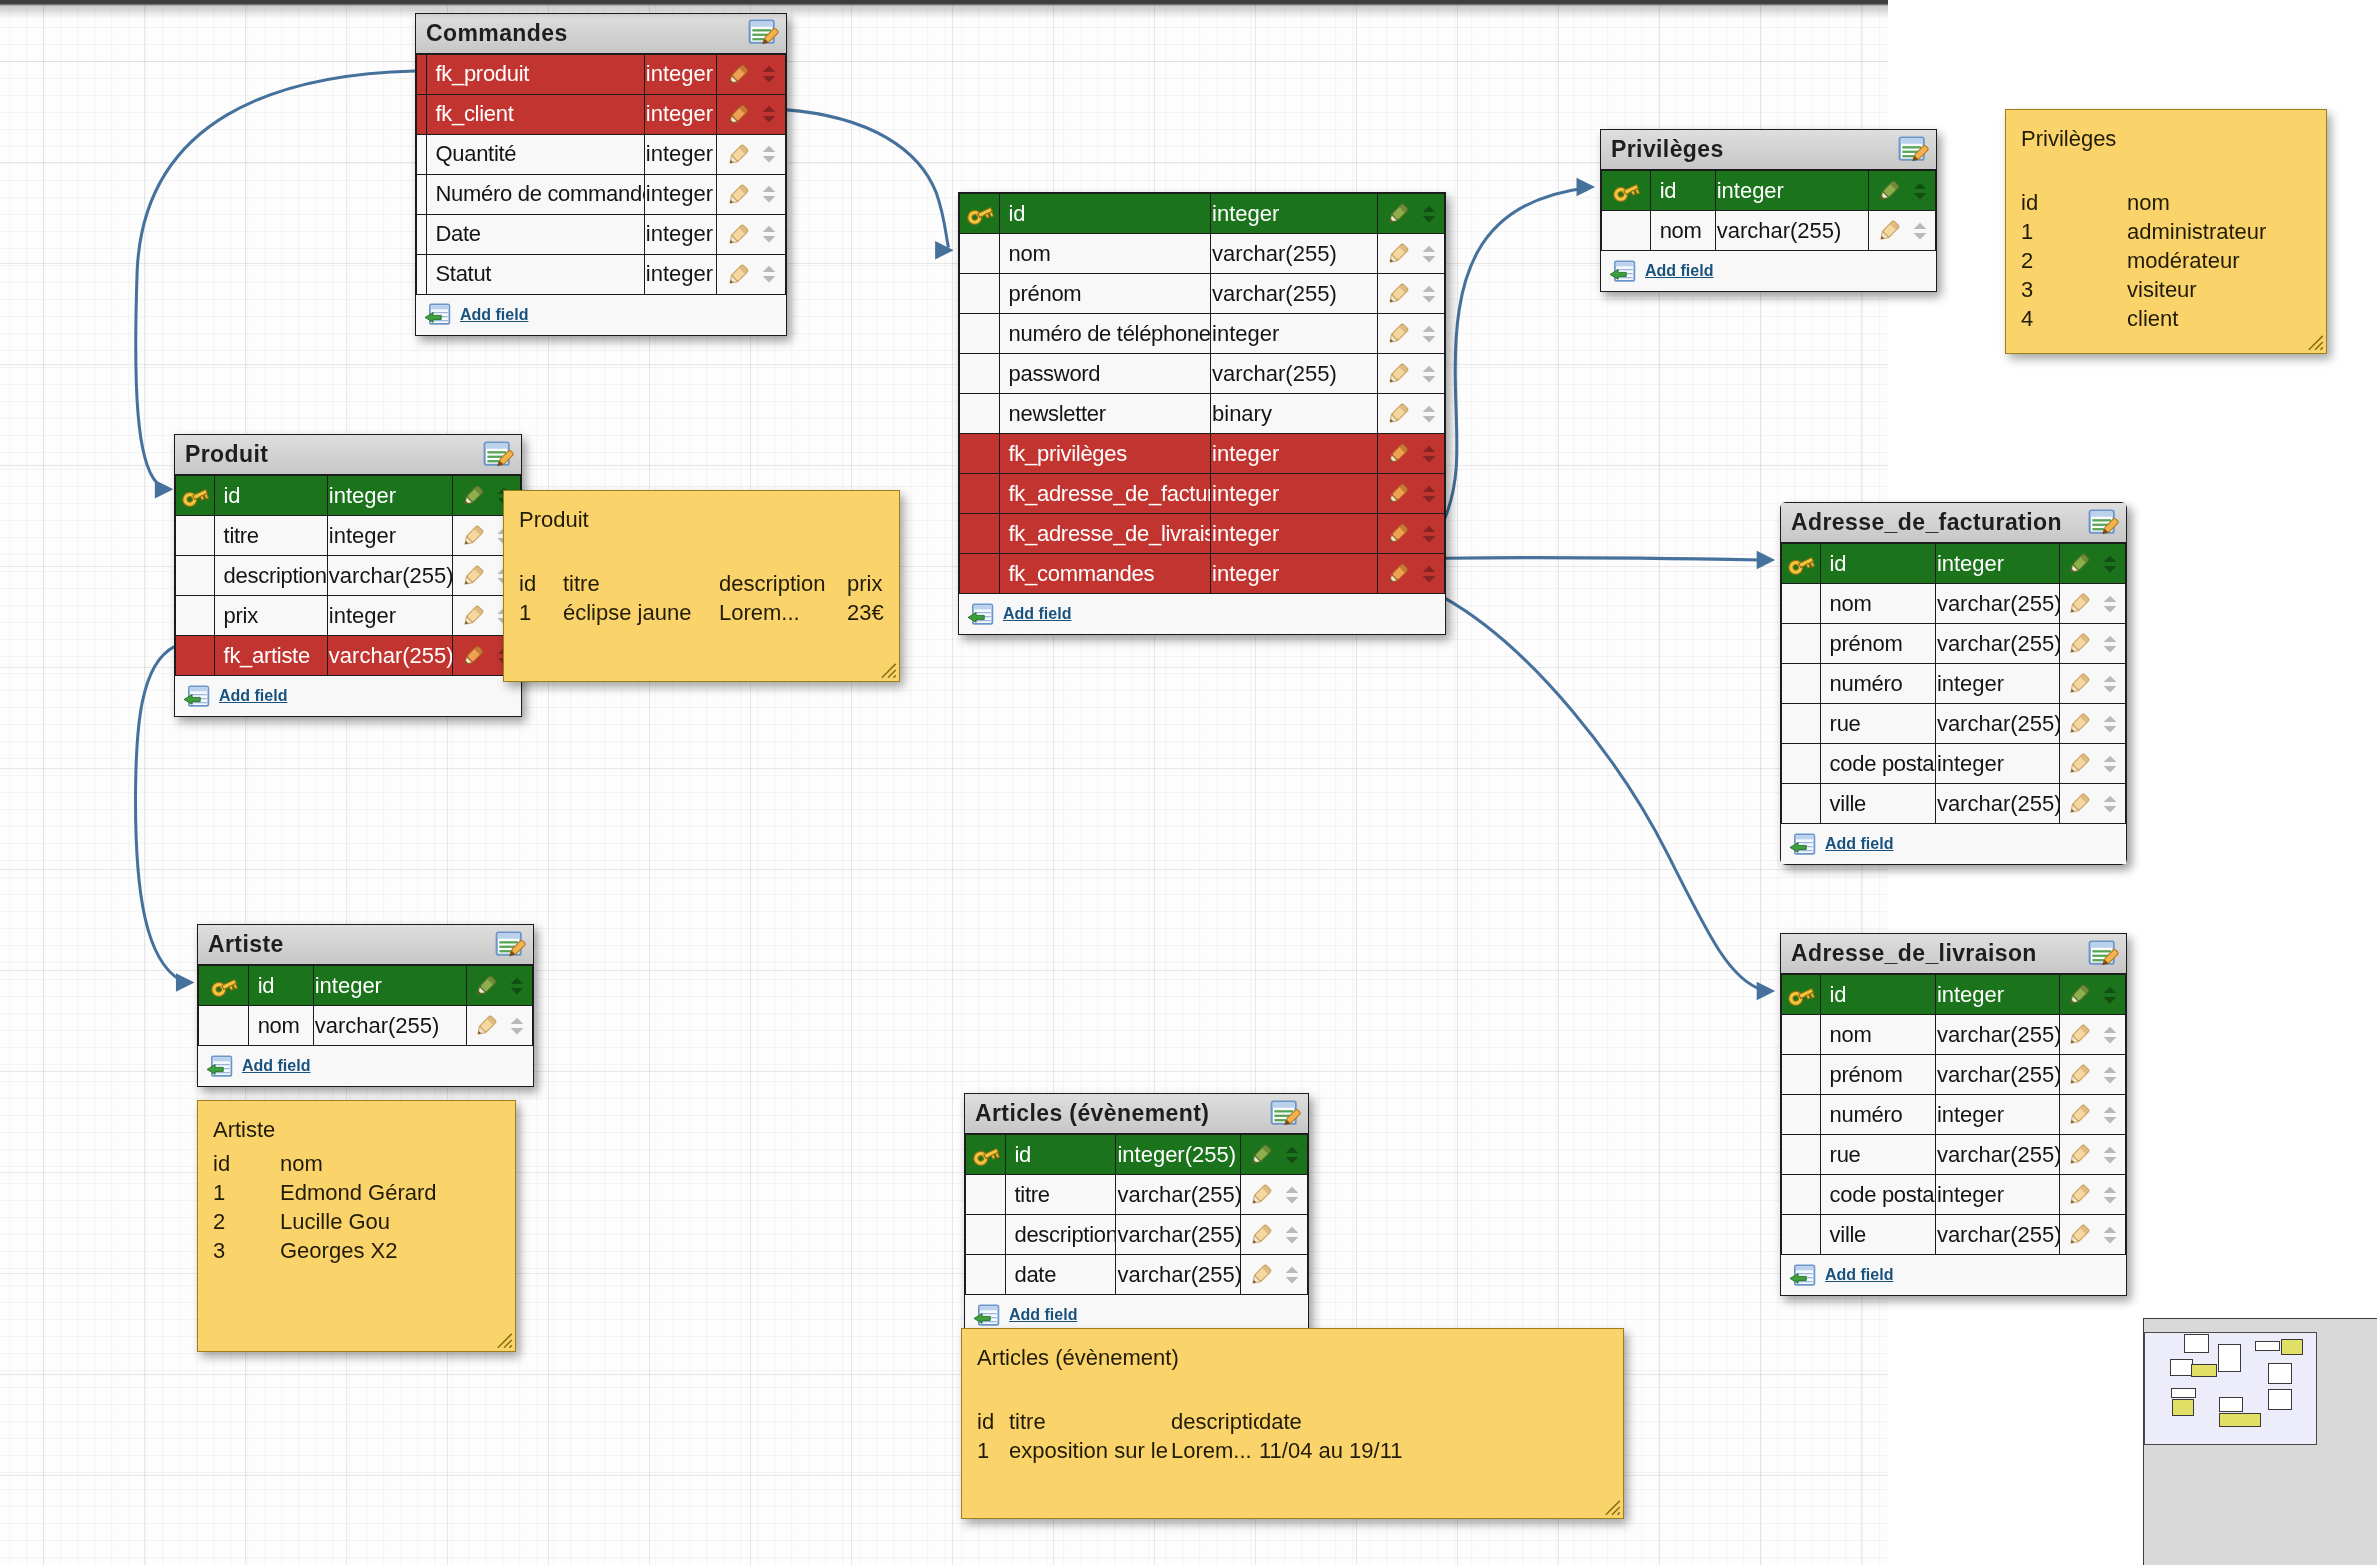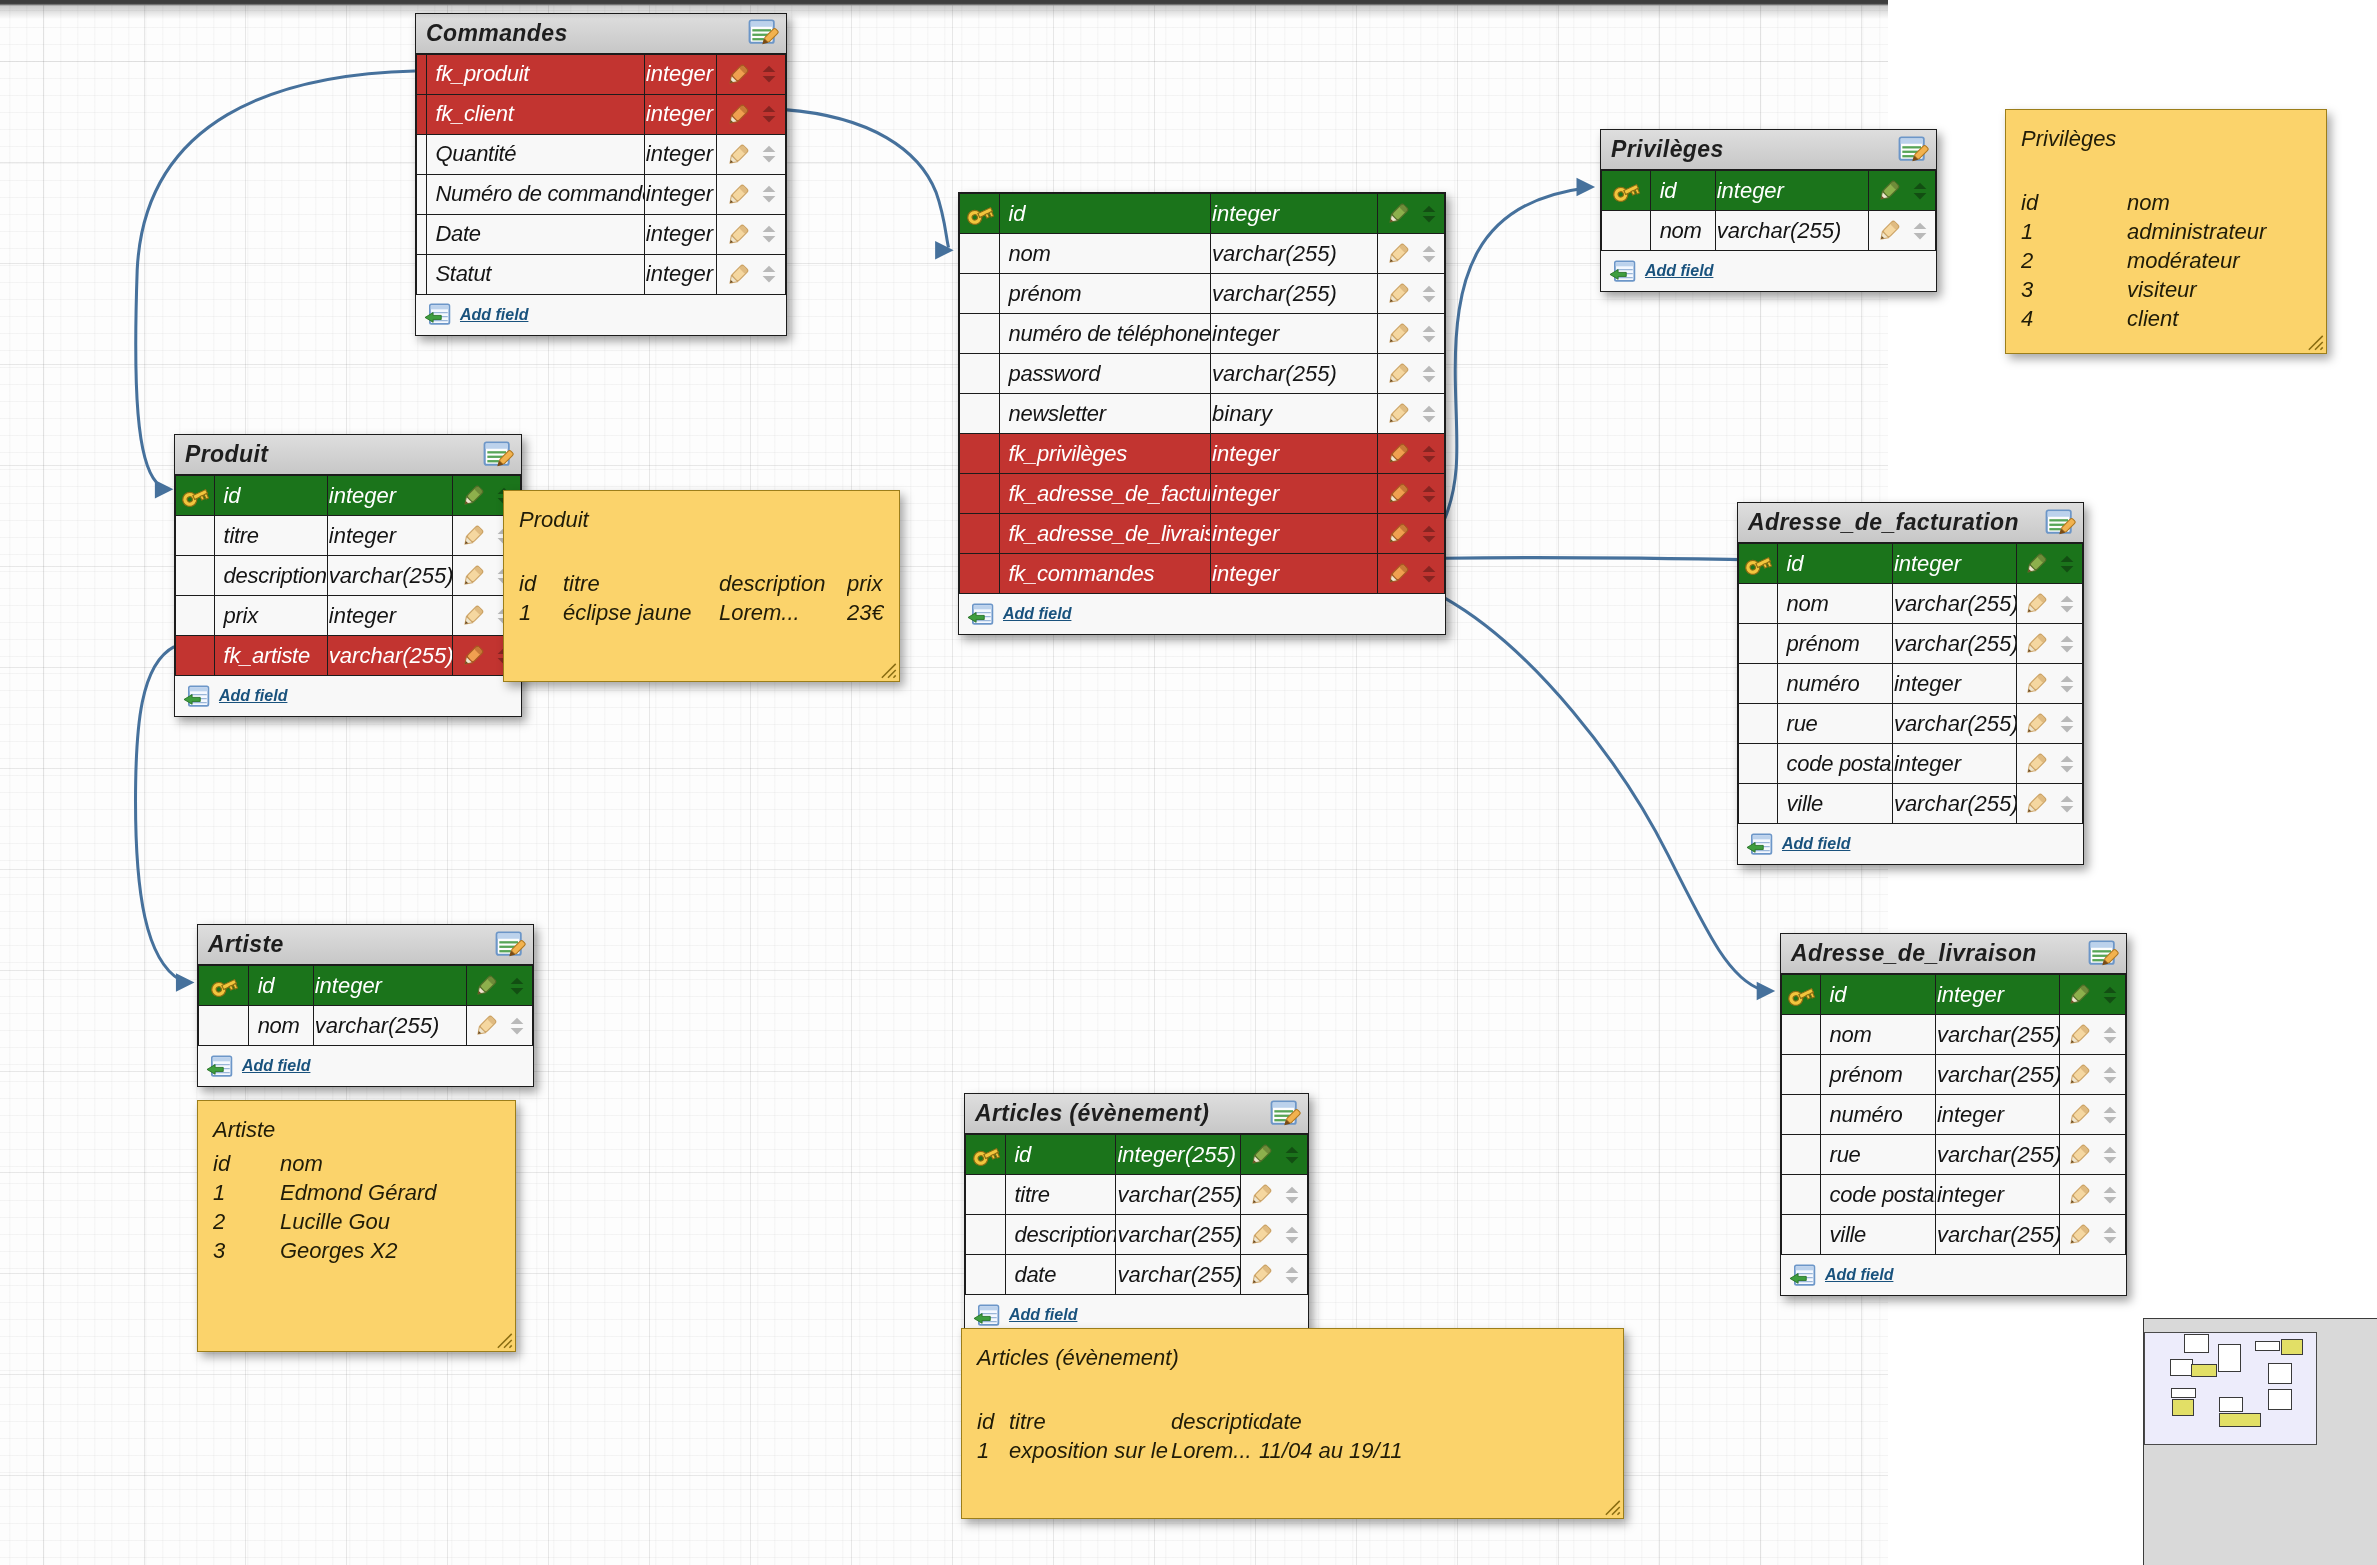--- a/index.html
+++ b/index.html
@@ -4,21 +4,21 @@
 <style>
   html,body{margin:0;padding:0;width:2377px;height:1566px;overflow:hidden;
     font-family:"Liberation Sans","DejaVu Sans",sans-serif;}
   #canvas{position:relative;width:1888px;height:1566px;background-color:#fdfdfd;
     background-image:
       linear-gradient(to right, rgba(40,40,40,0.10) 1.3px, transparent 1.3px),
       linear-gradient(to bottom, rgba(40,40,40,0.10) 1.3px, transparent 1.3px),
       linear-gradient(to right, rgba(90,90,90,0.055) 0.8px, transparent 0.8px),
       linear-gradient(to bottom, rgba(90,90,90,0.055) 0.8px, transparent 0.8px);
     background-size:101px 101px,101px 101px,17px 17px,17px 17px;
-    background-position:43px 0,0 61px,9.3px 0,0 10px;font-style:italic;}
+    background-position:43px 0,0 61px,9.3px 0,0 10px;}
   .top-edge{position:absolute;top:0;left:0;right:0;height:18.5px;z-index:40;pointer-events:none;
     background:linear-gradient(#3d3d3d 0,#3d3d3d 3.4px,#8a8a8a 5px,rgba(0,0,0,0.20) 5.9px,rgba(0,0,0,0.0) 100%);}
   #rel-layer{position:absolute;left:0;top:0;width:2377px;height:1566px;z-index:1;}
   #rel-layer path{fill:none;stroke:var(--arrow,#46719c);stroke-width:3.6px;}
   #rel-layer polygon{fill:var(--arrow,#46719c);}
   #tables-layer,#notes-layer{position:absolute;left:0;top:0;z-index:2;}
   #notes-layer{z-index:3;}
 
   .db-table{position:absolute;background:#f8f8f8;border:1.7px solid #1c1c1c;
     box-shadow:4.2px 5px 9.3px rgba(0,0,0,0.38);}
@@ -446,21 +446,21 @@
             </tr>
           </tbody>
         </table>
         <div class="db-footer">
           <svg class="ic ic-add" viewBox="0 0 34 30">
             <use href="#ic-add-field"></use>
           </svg>
           <a href="#" class="add-link">Add field</a>
         </div>
       </div>
-      <div class="db-table" style="left: 1737px; top: 502px; width: 345px;">
+      <div class="db-table" style="left: 1780px; top: 502px; width: 345px; border-radius: 6px;">
         <div class="db-header">
           <span class="db-title">Adresse_de_facturation</span>
           <svg class="ic ic-edit" viewBox="0 0 36 36">
             <use href="#ic-table-edit"></use>
           </svg>
         </div>
         <table class="db-grid">
           <colgroup>
             <col style="width:39px">
             <col style="width:114px">

